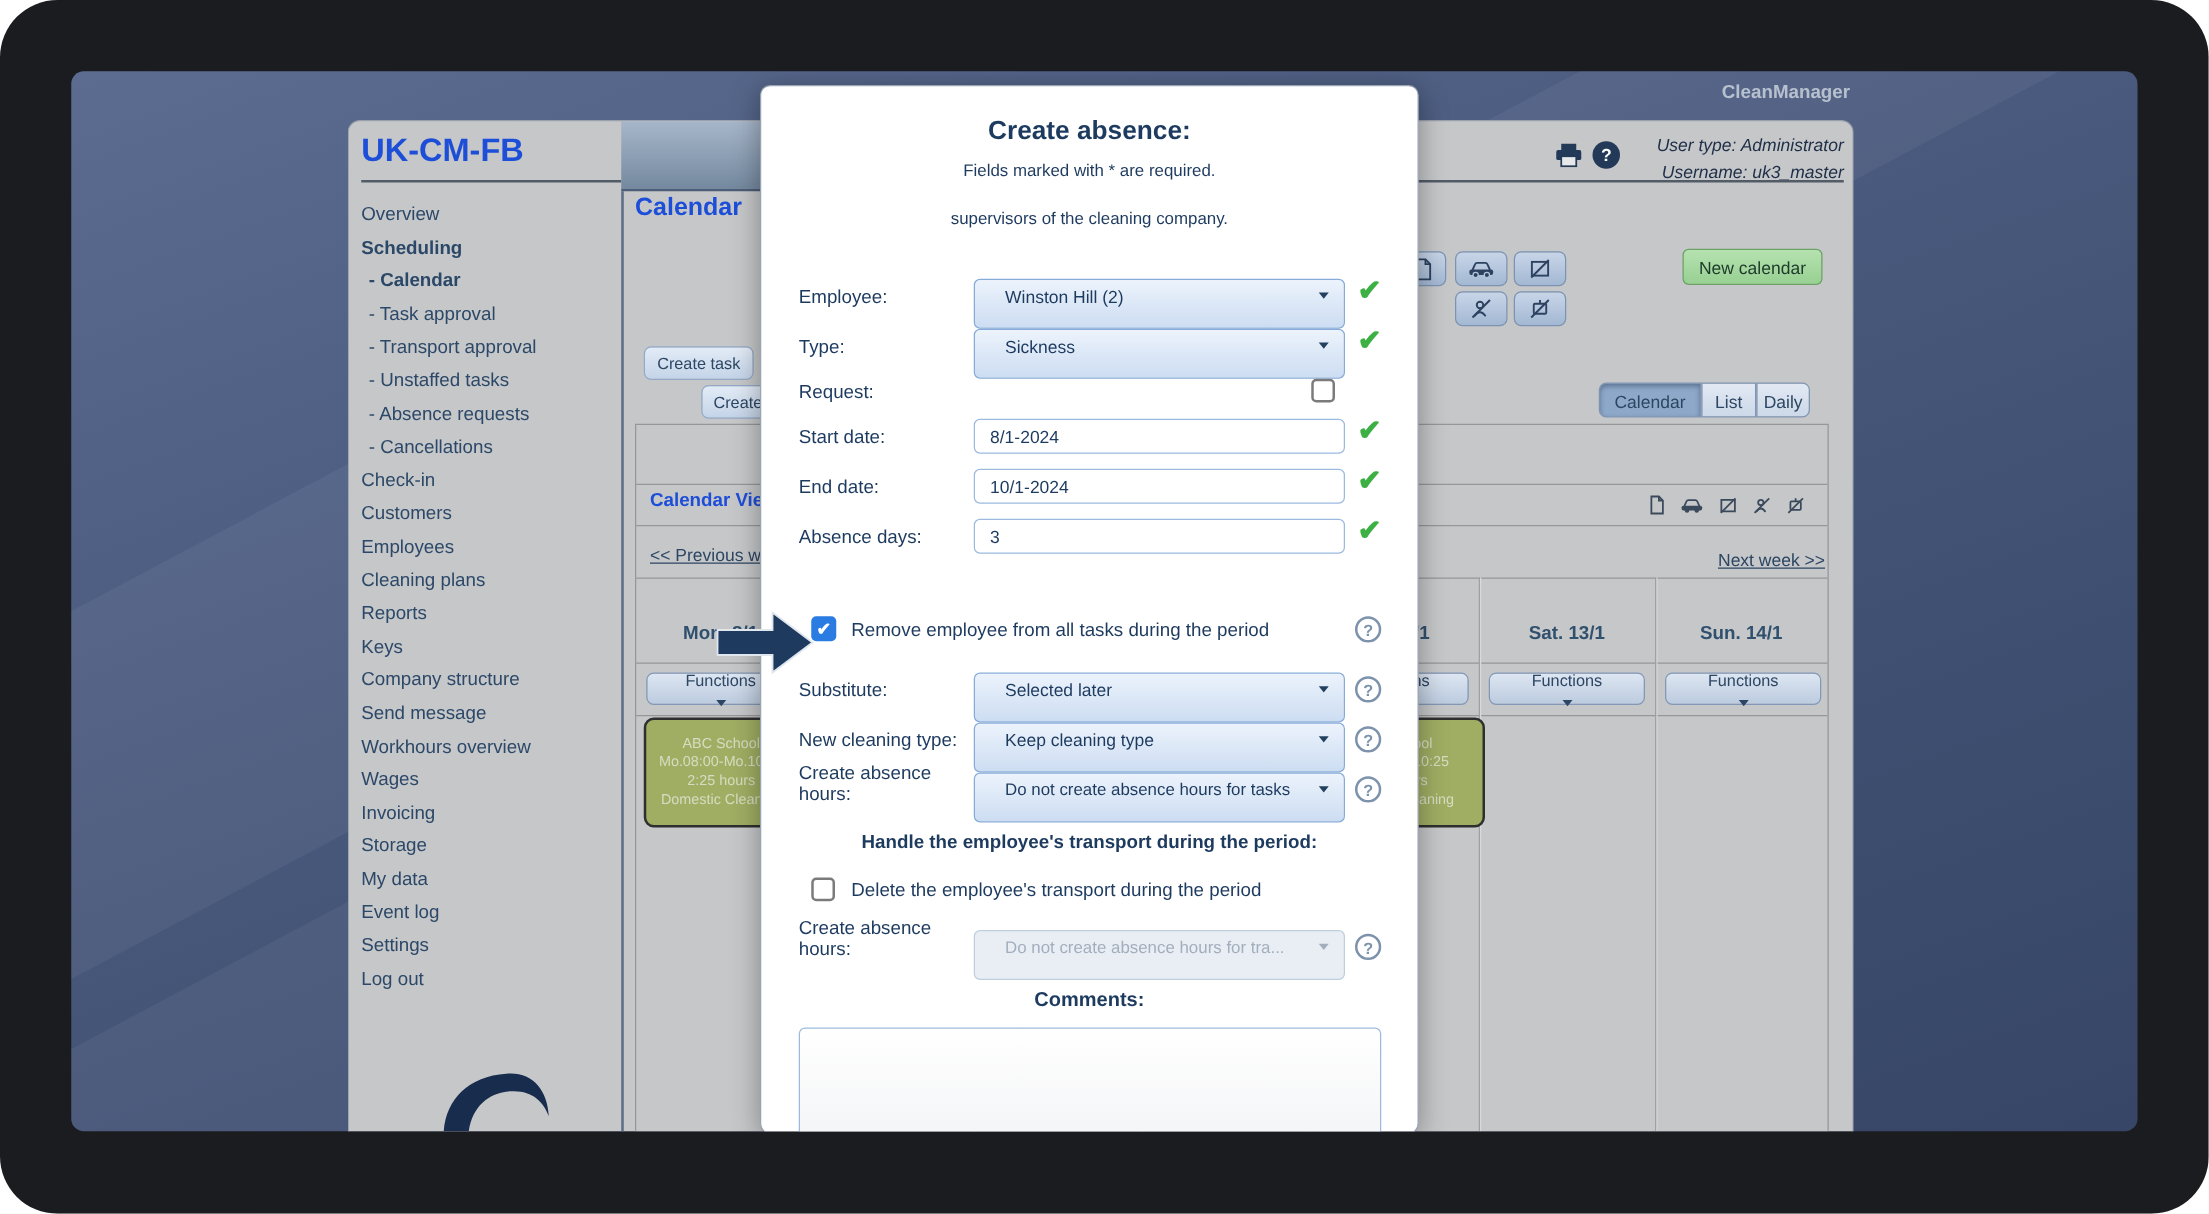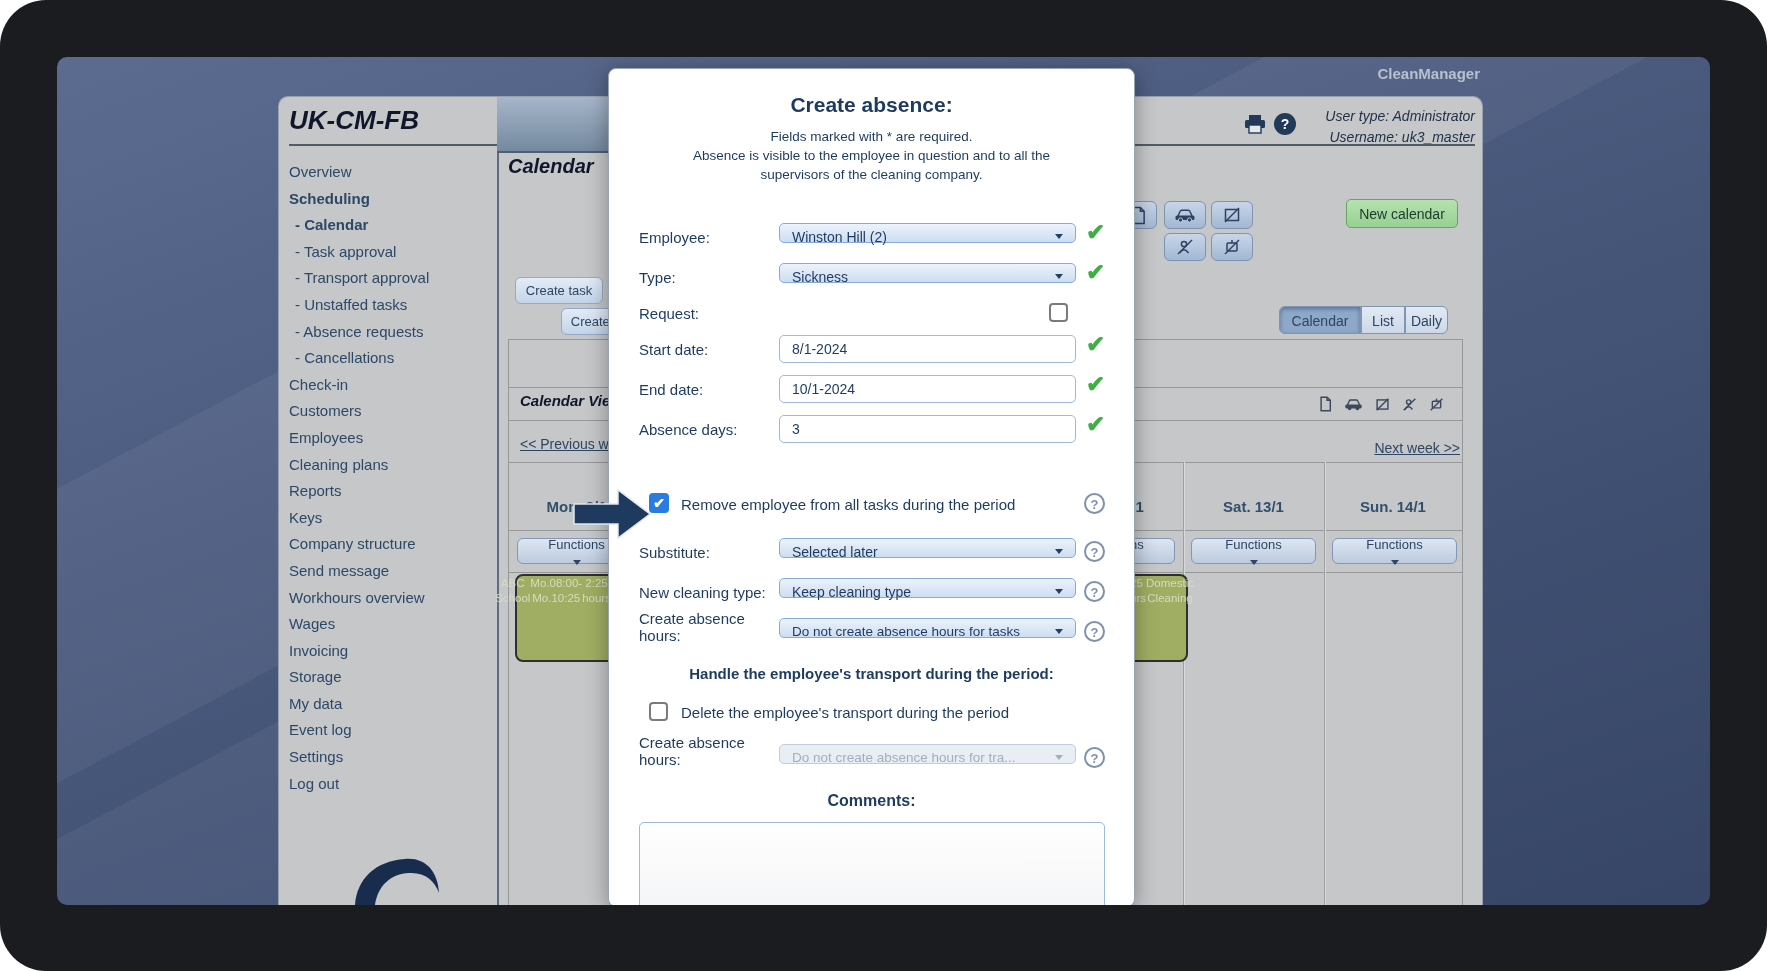--- a/index.html
+++ b/index.html
@@ -11,21 +11,21 @@
          background:#1b1c1f;border-radius:46px;}
   #desktop{position:absolute;left:57px;top:57px;width:1653px;height:848px;
            border-radius:10px;overflow:hidden;
            background:linear-gradient(160deg,#5c6c90 0%,#4c5c80 35%,#3f4f71 70%,#374666 100%);}
   .streak{position:absolute;background:rgba(255,255,255,0.05);transform:rotate(-28deg);}
   .brand{color:#b7c0ce;font-weight:bold;font-size:15px;text-align:right;}
   
   #win{position:absolute;left:221px;top:39px;width:1203px;height:809px;
        background:#c6c7c9;border:1px solid #99a1ad;border-bottom:none;
        border-radius:10px 10px 0 0;}
-  .navy{color:#0f172a;font-style:italic;}
+  .navy{color:#1d4ed8;}
   .hline{position:absolute;height:2px;background:#525c68;}
   .vline{position:absolute;width:2px;background:#5c6c82;}
   .blueband{position:absolute;background:linear-gradient(#a7b6ca,#74899f);
             border-bottom:2px solid #4d5e78;}
   
   .side-item{height:26.6px;line-height:26.6px;font-size:15px;color:#2c4868;cursor:pointer;white-space:nowrap;}
   .side-item.b{font-weight:bold;}
   .side-item.ind{padding-left:6px;}
   
   .btn{display:flex;align-items:center;justify-content:center;border-radius:6px;
@@ -46,33 +46,33 @@
   .trow{position:absolute;left:0;width:953px;height:1px;background:#96979a;}
   .tcol{position:absolute;top:122px;bottom:0;width:1px;background:#9fa0a3;box-shadow:1px 0 0 #d8d9db;}
   .dayhead{position:absolute;font-size:15px;font-weight:bold;color:#30506e;text-align:center;}
   .funcbtn{position:absolute;height:26px;border-radius:6px;display:flex;align-items:center;
            justify-content:center;gap:8px;font-size:13px;color:#2c4663;cursor:pointer;
            background:linear-gradient(#dde6f2,#bccbdf);border:1px solid #8298b6;box-sizing:border-box;flex-direction:column;}
   .caret{width:0;height:0;border-left:4.5px solid transparent;border-right:4.5px solid transparent;
          border-top:5.5px solid #2c4663;}
   .task{position:absolute;background:#9fae63;border:2px solid #2f2f2f;border-radius:8px;
         color:#d6dcc2;font-size:11.5px;line-height:15px;text-align:center;
-        display:flex;flex-direction:row;justify-content:center;cursor:pointer;box-sizing:border-box;}
+        display:flex;flex-direction:column;justify-content:center;cursor:pointer;box-sizing:border-box;}
   .link{font-size:14px;color:#2c4663;text-decoration:underline;cursor:pointer;}
   
   #modal{position:absolute;left:551px;top:11px;width:525px;height:837px;background:#ffffff;
          border:1px solid #98a4b4;border-radius:8px;box-shadow:0 4px 22px rgba(0,0,0,.35);
          overflow:hidden;z-index:5;}
   .m-title{font-size:21px;font-weight:bold;color:#1d3a5f;text-align:center;}
   .m-sub{font-size:13.5px;color:#1d3a5f;text-align:center;width:100%;}
   .m-label{font-size:15px;color:#1d3a5f;}
   .m-sect{font-size:15px;font-weight:bold;color:#1d3a5f;text-align:center;width:100%;}
-  .select{position:absolute;height:20px;border-radius:5px;box-sizing:border-box;cursor:pointer;
+  .select{position:absolute;height:40px;border-radius:5px;box-sizing:border-box;cursor:pointer;
           background:linear-gradient(#ecf3fc,#cdddf2);border:1px solid #86abd8;
-          font-size:14px;color:#1d3a5f;line-height:26px;padding-left:12px;}
+          font-size:14px;color:#1d3a5f;line-height:26px;padding-left:24px;}
   .select .caret{position:absolute;right:12px;top:10px;border-top-color:#23415f;}
   .select.disabled{background:#e9eef5;border-color:#c0cddd;color:#a3aebc;cursor:default;}
   .select.disabled .caret{border-top-color:#a3aebc;}
   .tinput{position:absolute;height:28px;border-radius:5px;box-sizing:border-box;
           border:1px solid #9cbade;background:#fff;font-size:14px;color:#1d3a5f;
           padding:0 12px;font-family:"Liberation Sans",sans-serif;outline:none;}
   .chk{position:absolute;box-sizing:border-box;border-radius:4px;cursor:pointer;}
   .chk.off{width:19px;height:19px;background:#fff;border:2px solid #7b7b7b;}
   .chk.on{width:20px;height:20px;background:#2a7ce2;border:none;color:#fff;
           font-size:14px;line-height:20px;text-align:center;font-weight:bold;}
@@ -278,21 +278,20 @@
             <div>Fr.08:00-Fr.10:25</div>
             <div>2:25 hours</div>
             <div>Domestic Cleaning</div>
           </div>
         </div>
       </div>
 
       <div id="modal">
         <div class="abs m-title" style="left:0;top:24px;width:100%;">Create absence:</div>
         <div class="abs m-sub" style="top:60px;">Fields marked with * are required.</div>
-        <div class="abs m-sub" style="top:79px;">Absence is visible to the employee in question and to all the</div>
         <div class="abs m-sub" style="top:98px;">supervisors of the cleaning company.</div>
 
         <div class="abs m-label" style="left:30px;top:160px;">Employee:</div>
         <div class="select" style="left:170px;top:154px;width:297px;">
           <span>Winston Hill (2)</span>
           <span class="caret"></span>
         </div>
         <div class="okmark" style="left:477px;top:150px;">✔</div>
 
         <div class="abs m-label" style="left:30px;top:200px;">Type:</div>

